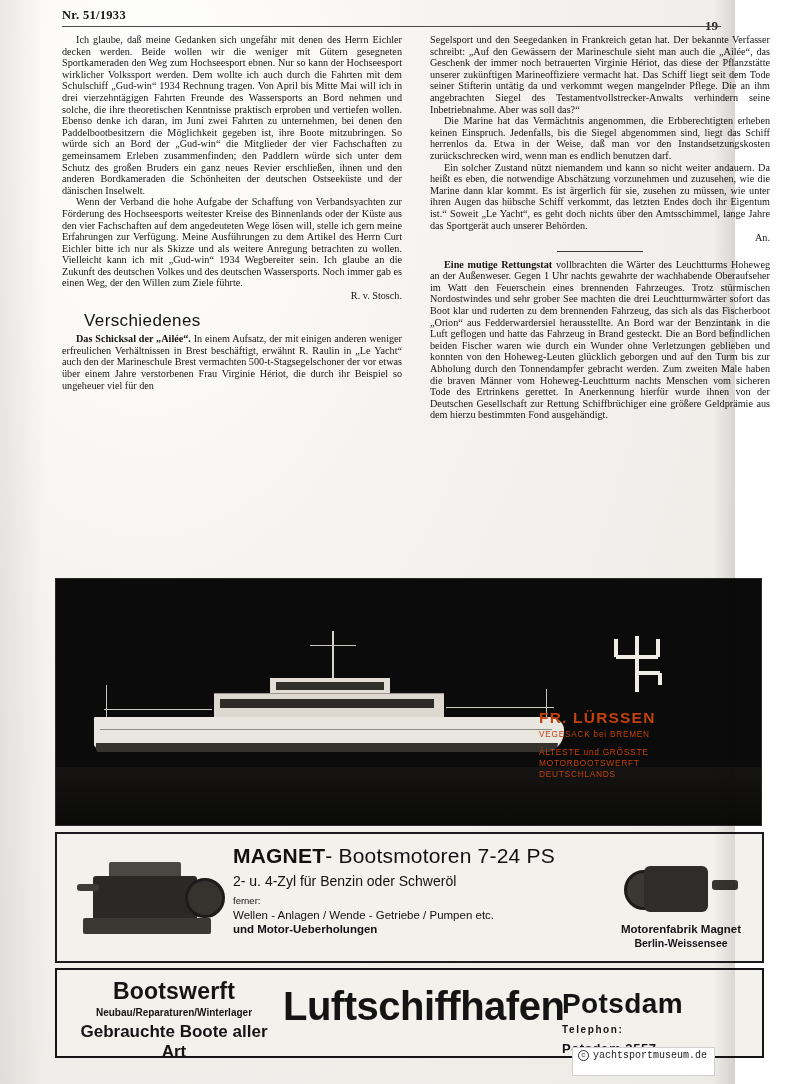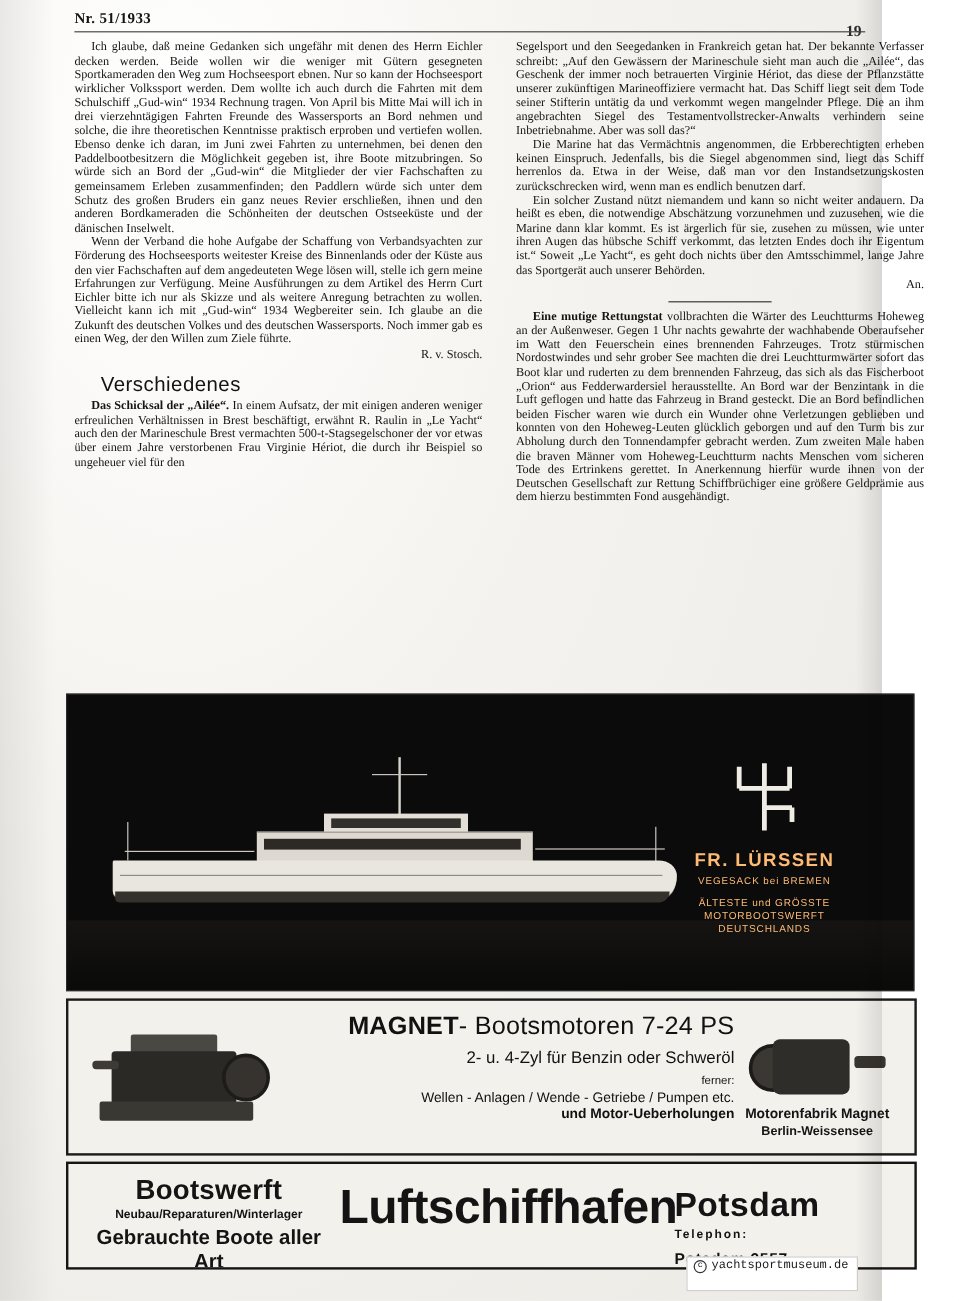--- a/index.html
+++ b/index.html
@@ -228,22 +228,21 @@
     position: absolute;
     left: 0; top: 188px;
     width: 705px; height: 58px;
     background: linear-gradient(to bottom, #151412, #0a0a09);
   }
   .logo-block {
     position: absolute;
     right: 26px;
     top: 54px;
     width: 196px;
-    text-align: center;
-    color: #fdba74;
+    color: #c2410c;
     font-family: "Liberation Sans", sans-serif;
   }
   .trident {
     width: 58px; height: 62px;
     margin: 0 auto 14px auto;
     position: relative;
   }
   .logo-name {
     font-size: 15.5px;
     font-weight: bold;
@@ -337,21 +336,21 @@
     right: 0px; top: 30px;
     width: 26px; height: 10px;
     background: #38352f;
     border-radius: 3px;
   }
   .magnet-text {
     position: absolute;
     left: 176px;
     right: 150px;
     top: 10px;
-    text-align: right;
+    text-align: left;
     font-family: "Liberation Sans", sans-serif;
     color: #111;
   }
   .magnet-line1 {
     font-size: 21px;
     font-weight: bold;
     letter-spacing: 0.2px;
     white-space: nowrap;
   }
   .magnet-line1 .thin { font-weight: normal; }

